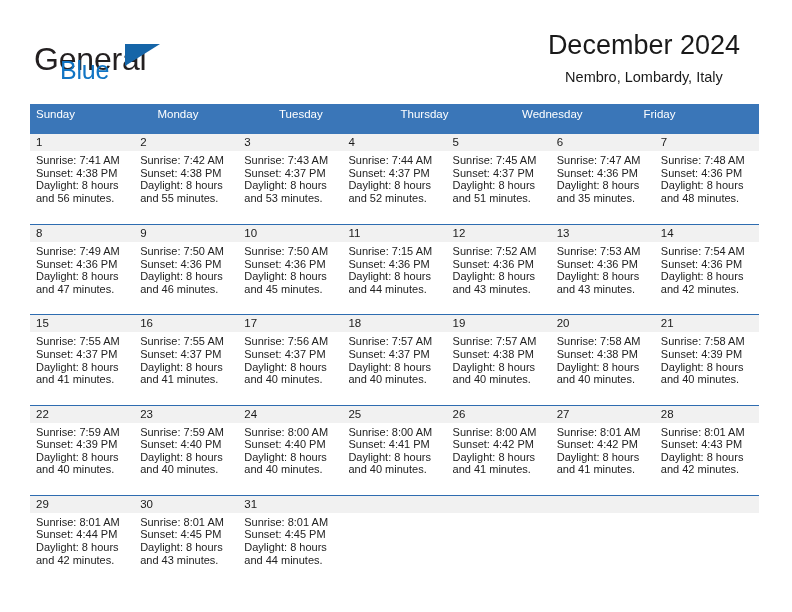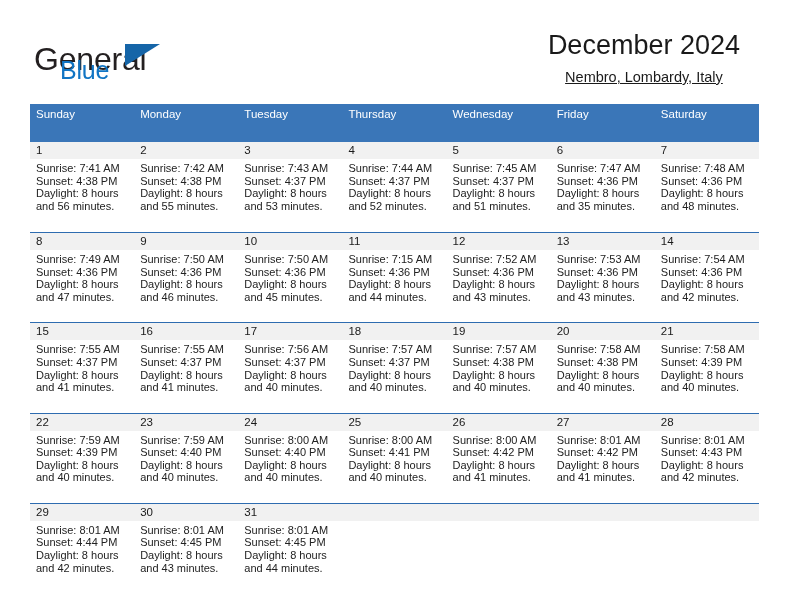--- a/index.html
+++ b/index.html
@@ -78,35 +78,34 @@
     color: #1a1a1a;
     line-height: 34px;
     white-space: nowrap;
   }
   .cal-subtitle {
     margin-top: 6px;
     font-size: 14.5px;
     color: #1a1a1a;
     line-height: 18px;
     white-space: nowrap;
-    text-decoration: underline;
   }
 
   
   .calendar {
     position: absolute;
     left: 30px;
     top: 104px;
     width: 729px;
   }
 
   .weekdays {
     display: flex;
     background: #3a76b8;
-    height: 38px;
+    height: 30px;
   }
   .weekday {
     flex: 1 1 0;
     box-sizing: border-box;
     padding-left: 6px;
     font-size: 11.5px;
     color: #ffffff;
     line-height: 21px;
     white-space: nowrap;
     overflow: hidden;
@@ -172,21 +171,20 @@
 
   <div class="calendar">
 
     <div class="weekdays">
       <div class="weekday">Sunday</div>
       <div class="weekday">Monday</div>
       <div class="weekday">Tuesday</div>
       <div class="weekday">Thursday</div>
       <div class="weekday">Wednesday</div>
       <div class="weekday">Friday</div>
-      <div class="weekday">Saturday</div>
     </div>
 
     <div class="week first">
       <div class="day">
         <div class="day-num">1</div>
         <div class="day-info">
           <div>Sunrise: 7:41 AM</div>
           <div>Sunset: 4:38 PM</div>
           <div>Daylight: 8 hours</div>
           <div>and 56 minutes.</div>

